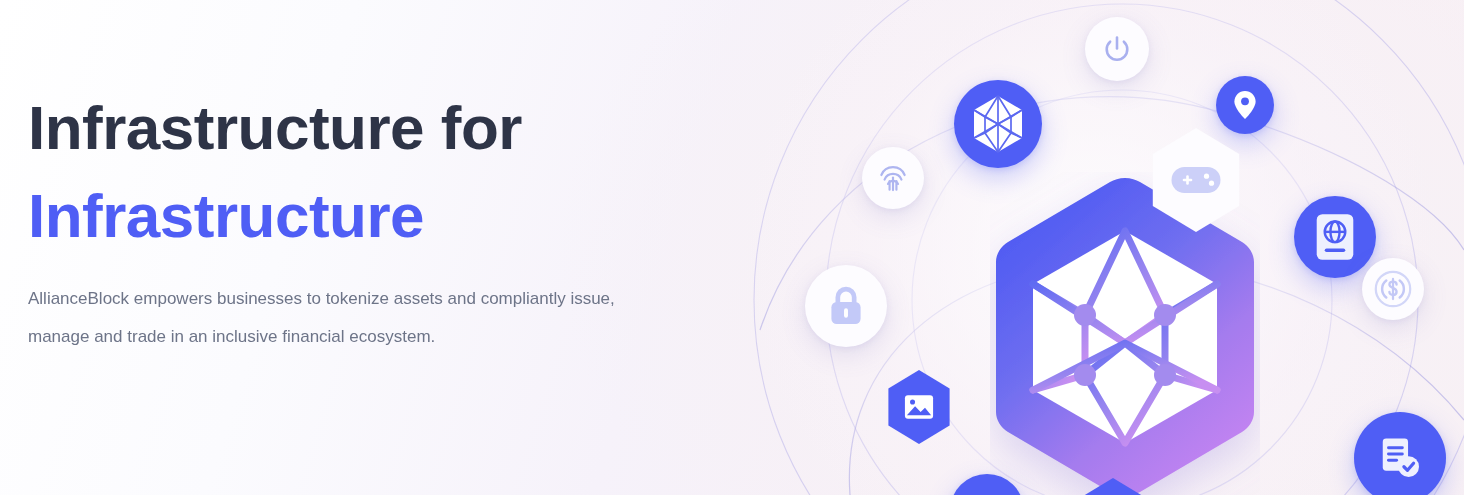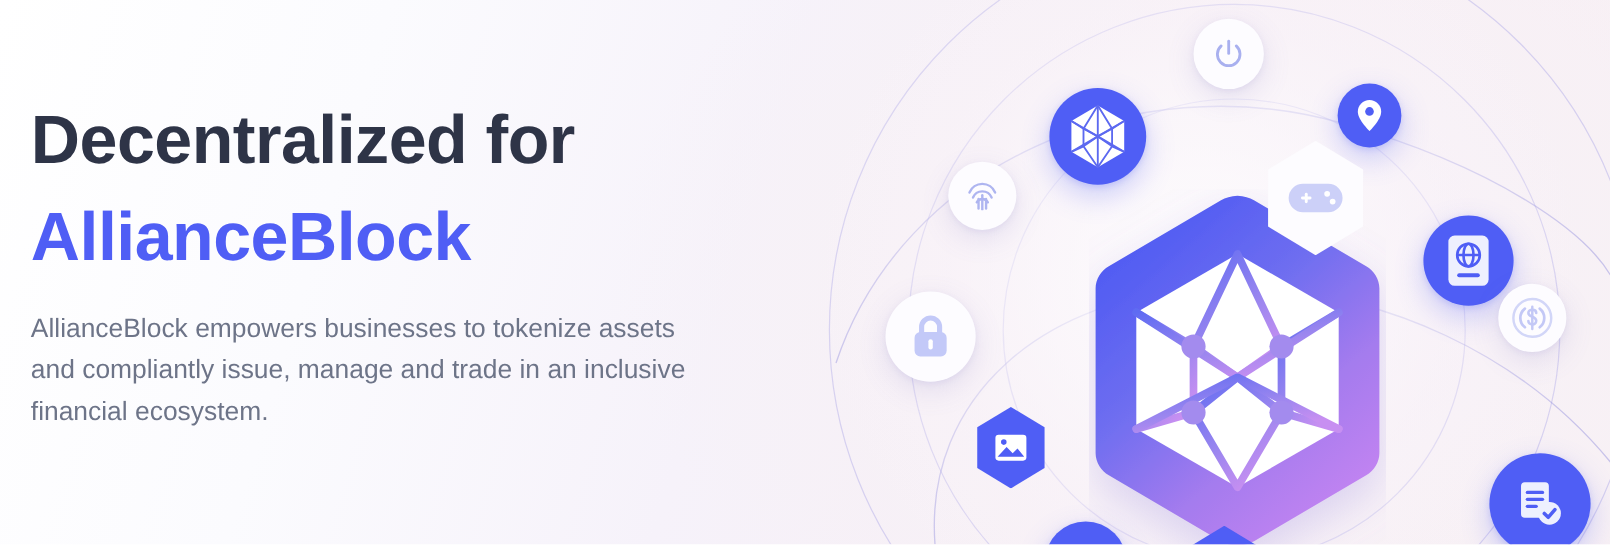--- a/index.html
+++ b/index.html
@@ -37,21 +37,21 @@
     line-height: 88px;
     font-weight: 700;
     letter-spacing: -0.5px;
   }
   .headline .ln { display: block; }
   .ln-dark { color: #2e3447; }
   .ln-accent { color: #4f5ef5; }
 
   .subcopy {
     margin: 20px 0 0 0;
-    font-size: 24px;
+    font-size: 17px;
     line-height: 38px;
     color: #6d7488;
     font-weight: 400;
     max-width: 620px;
   }
 
   
   .art {
     position: absolute;
     left: 700px;
@@ -113,22 +113,22 @@
     z-index: 5;
   }
 </style>
 </head>
 <body>
 
 <div id="hero">
 
   <div class="copy">
     <h1 class="headline">
-      <span class="ln ln-dark">Decentralized for</span>
-      <span class="ln ln-accent">AllianceBlock</span>
+      <span class="ln ln-dark">Infrastructure for</span>
+      <span class="ln ln-accent">Infrastructure</span>
     </h1>
     <p class="subcopy">AllianceBlock empowers businesses to tokenize assets and compliantly issue, manage and trade in an inclusive financial ecosystem.</p>
   </div>
 
   <div class="art">
 
     <div class="glow" style="left:30px; top:-110px; width:720px; height:720px;
                 background: radial-gradient(circle, rgba(255,255,255,0.85) 0%, rgba(250,244,250,0.45) 45%, rgba(250,244,250,0) 70%);"></div>
 
     <svg class="orbit-layer" width="764" height="495" viewBox="0 0 764 495">

